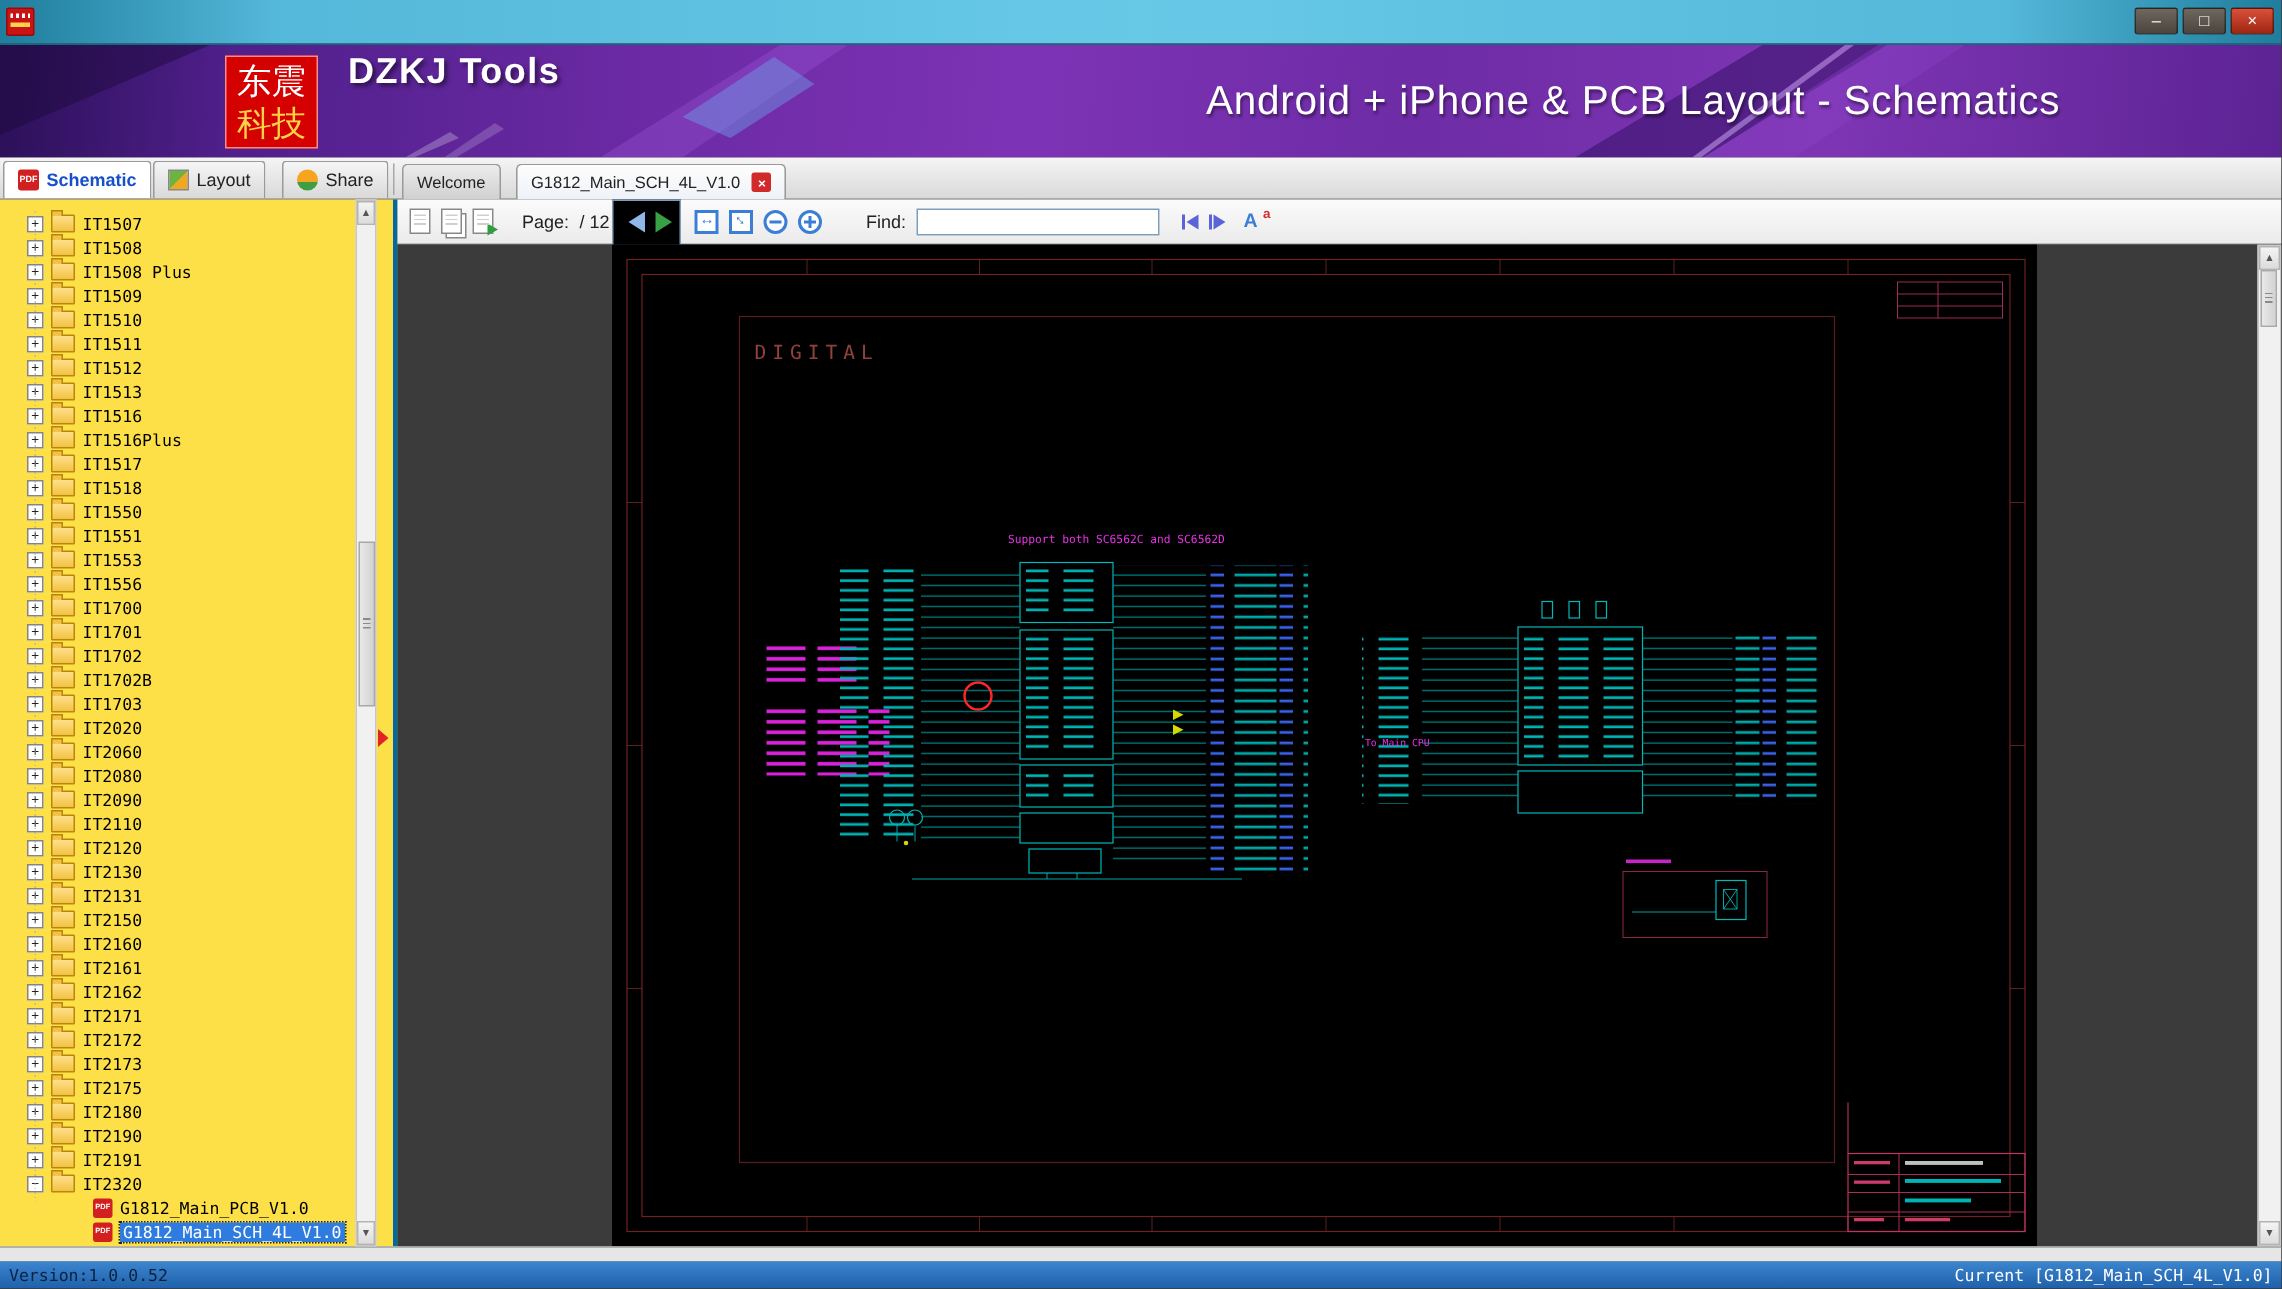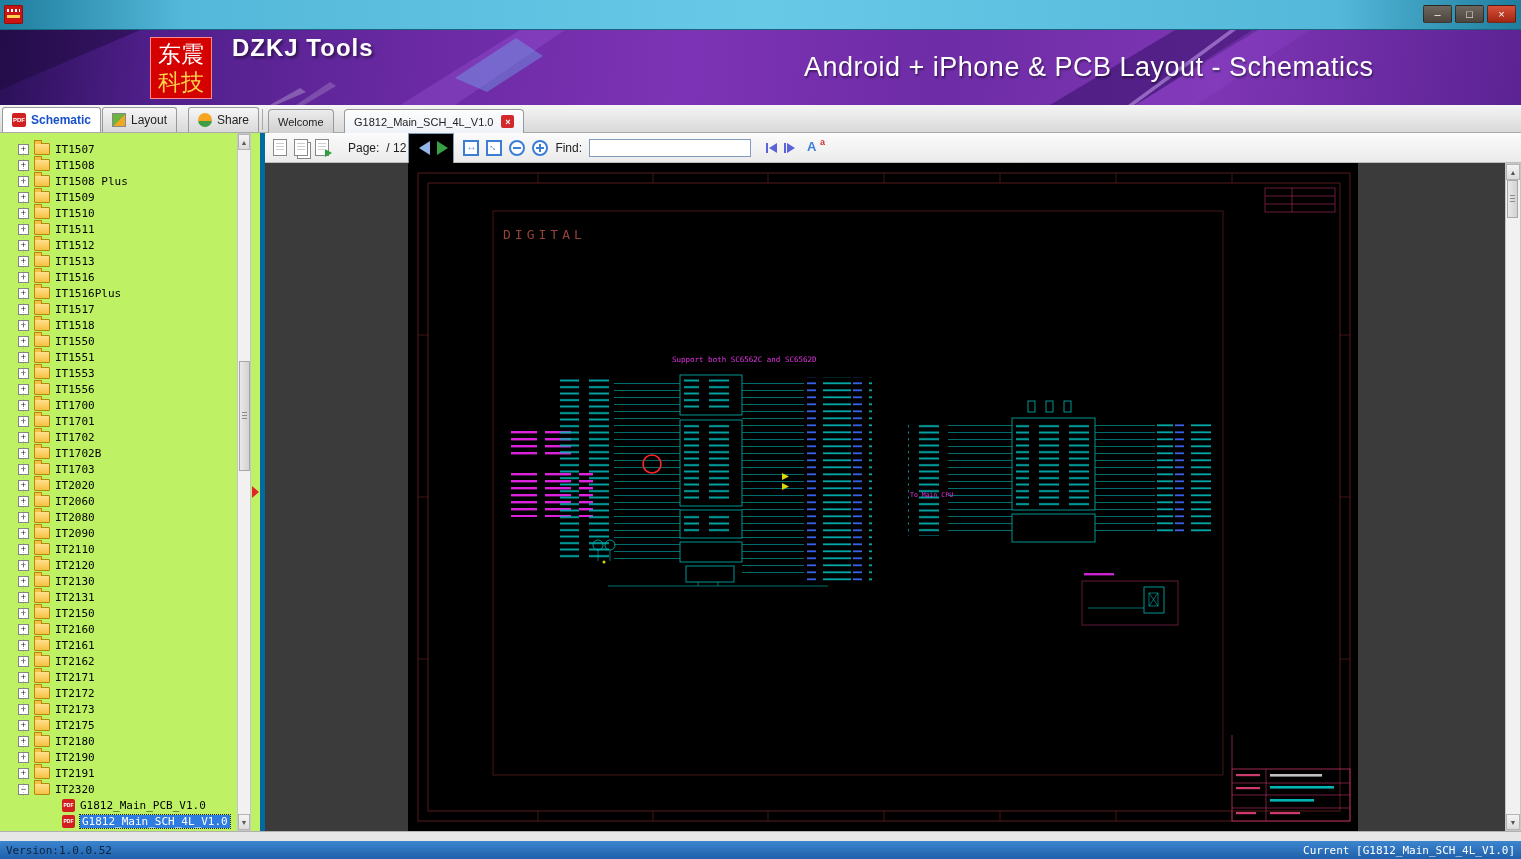--- a/index.html
+++ b/index.html
@@ -41,21 +41,21 @@
   .share-ico{width:14px;height:14px;border-radius:50%;flex:0 0 auto;background:linear-gradient(180deg,#f7a421 58%,#3f9d44 58%)}
   .tab-sep{position:absolute;left:262px;top:4px;width:1px;height:21px;background:#a8a8a8}
   .tab-doc{position:absolute;top:4px;height:24px;display:flex;align-items:center;padding:0 9px;font-size:11px;color:#222;
     background:linear-gradient(#ececec,#d0d0d0);border:1px solid #999;border-bottom:none;border-radius:4px 4px 0 0;box-sizing:border-box;cursor:default}
   .tab-doc.active{background:linear-gradient(#fdfdfd,#eef2f8)}
   .doc-close{margin-left:8px;width:13px;height:13px;display:flex;align-items:center;justify-content:center;
     color:#fff;background:#d22a2a;border-radius:2px;font-size:9px;font-weight:bold}
 
   
   .main{position:absolute;left:0;top:133px;width:1521px;height:698px}
-  .sidebar{position:absolute;left:0;top:0;width:265px;height:698px;background:#bef264;border-right:5px solid #0369a1;box-sizing:border-box}
+  .sidebar{position:absolute;left:0;top:0;width:265px;height:698px;background:#fde047;border-right:3px solid #0369a1;box-sizing:border-box}
   .tree{position:absolute;left:0;top:0;width:237px;height:698px;padding-top:8px;box-sizing:border-box;overflow:hidden}
   .tree-guide{position:absolute;left:23px;top:8px;width:1px;height:660px;opacity:.55;
     background:repeating-linear-gradient(#9a9a9a 0 1px,transparent 1px 3px)}
   .tree-row{height:16px;display:flex;align-items:center;padding-left:18px;white-space:nowrap;cursor:default}
   .tree-row.child{padding-left:62px}
   .expander{width:11px;height:11px;box-sizing:border-box;border:1px solid #848484;background:#fff;margin-right:5px;flex:0 0 auto;
     display:flex;align-items:center;justify-content:center;font-size:9px;line-height:9px;color:#222}
   .expander::before{content:"+"}
   .expander.minus::before{content:"−"}
   .folder-ico{width:14px;height:10px;background:linear-gradient(#ffe08a,#f3c245);border:1px solid #b8860b;border-radius:1px;
@@ -453,21 +453,21 @@
       <span class="tbi pg refresh"></span>
       <span class="tb-label" style="margin-left:12px">Page:</span>
       <input class="tb-input page" value="1" style="">
       <span class="tb-label">/ 12</span>
       <span class="tbi tri-left" style="margin-left:6px"></span>
       <span class="tbi tri-right"></span>
       <span class="tbi fitbox" style="margin-left:8px"></span>
       <span class="tbi fitbox fitpage"></span>
       <span class="tbi zoom"></span>
       <span class="tbi zoom zin"></span>
-      <span class="tb-label" style="margin-left:0">Find:</span>
+      <span class="tb-label" style="margin-left:22px">Find:</span>
       <input class="tb-input findbox" value="" style="">
       <span class="fnav" style="margin-left:8px">
           <i class="bar"></i>
           <i class="tl"></i>
         </span>
       <span class="fnav">
           <i class="bar"></i>
           <i class="tr"></i>
         </span>
       <span class="tbi acase" style="margin-left:4px"></span>

